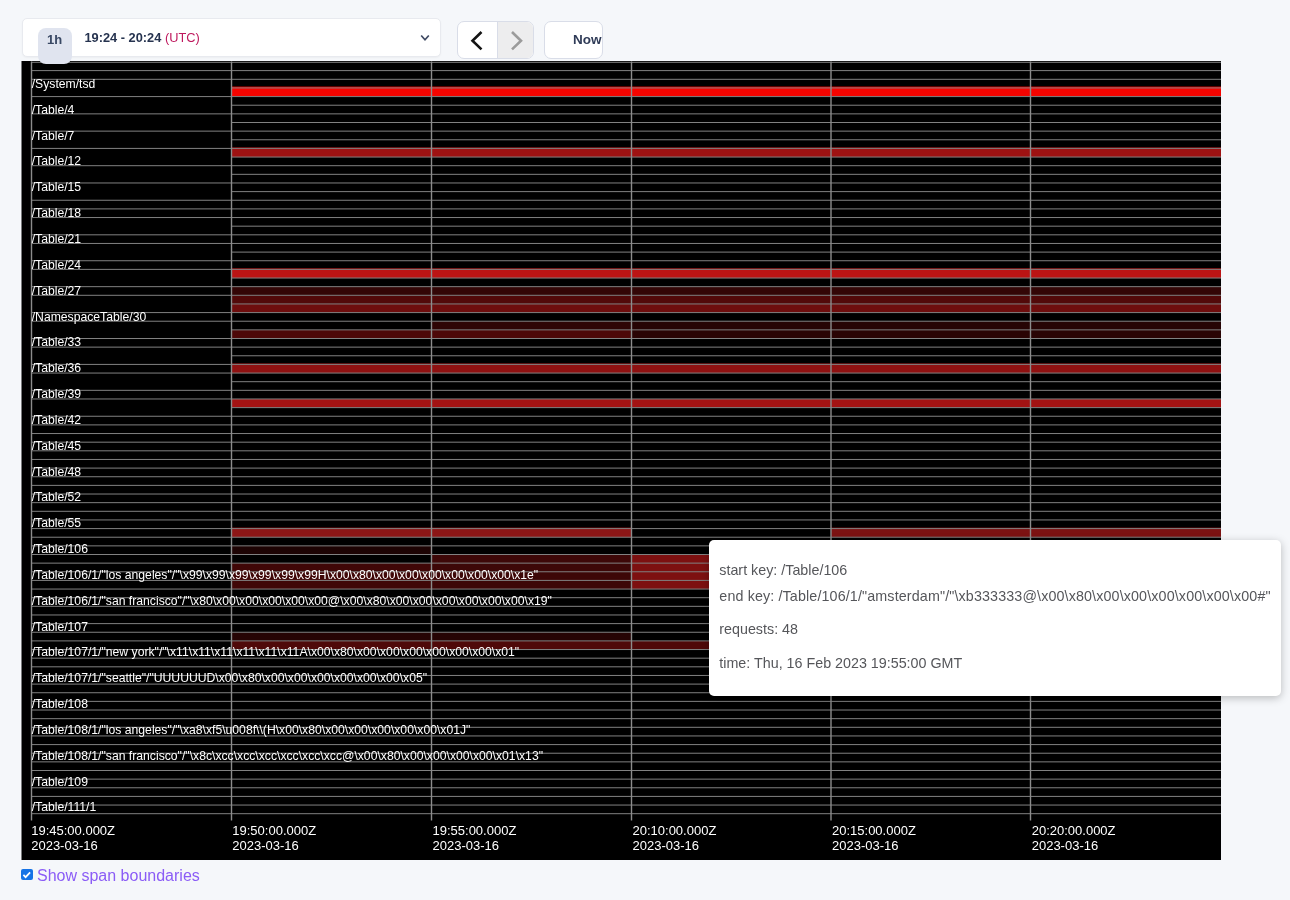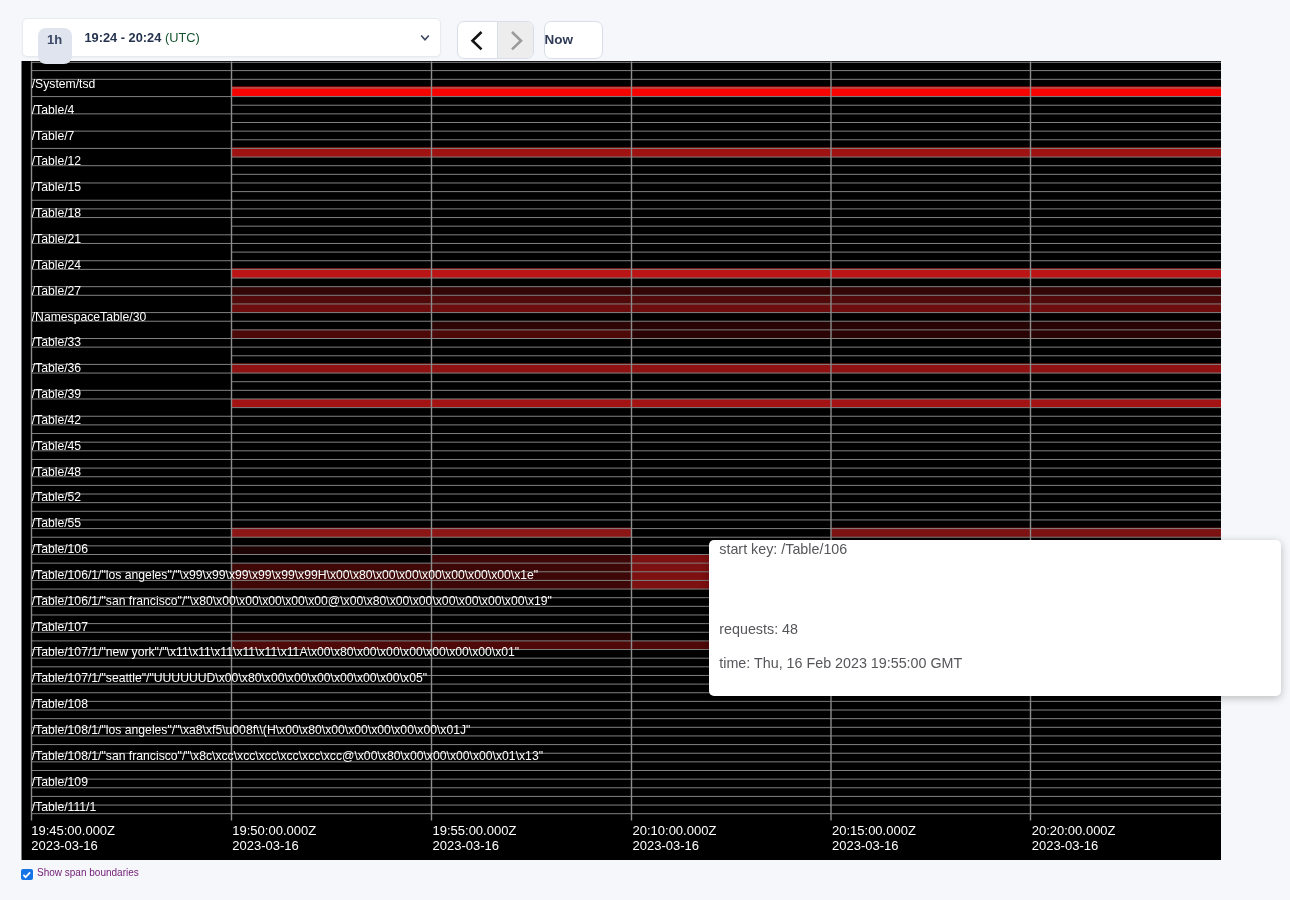--- a/index.html
+++ b/index.html
@@ -1,29 +1,29 @@
 <!DOCTYPE html>
 <html><head><meta charset="utf-8"><style>
 *{margin:0;padding:0;box-sizing:border-box}
 html,body{width:1290px;height:900px;background:#f5f7fa;font-family:"Liberation Sans",sans-serif;position:relative;overflow:hidden}
 .panel{position:absolute;left:21.5px;top:18px;width:419.5px;height:39px;background:#fff;border:1px solid #e8eaef;border-radius:5px;box-shadow:0 1px 2px rgba(0,0,0,0.04)}
 .badge{position:absolute;left:15px;top:9px;width:34px;height:36px;background:#e0e4ef;border-radius:8px;color:#394864;font-size:13px;font-weight:bold;text-align:center;line-height:24px}
 .trange{position:absolute;left:62px;top:0;height:37px;line-height:37px;font-size:12.8px;font-weight:bold;color:#26334f;white-space:nowrap}
-.trange .utc{font-weight:normal;color:#14532d}
+.trange .utc{font-weight:normal;color:#be185d}
 .caret{position:absolute;left:397px;top:15px;width:10px;height:8px}
 .btns{position:absolute;left:457px;top:20.5px;width:77px;height:38.5px;background:#fff;border:1px solid #d9dde8;border-radius:7px;overflow:hidden}
 .btns .half{position:absolute;top:0;width:38px;height:100%}
 .btns .r{left:38.5px;width:38.5px;background:#ededee;border-left:1px solid #d9dde8}
-.nowb{position:absolute;left:543.5px;top:20.5px;width:59px;height:38.5px;background:#fff;border:1px solid #d9dde8;border-radius:7px;color:#2f3b57;font-size:13.5px;font-weight:bold;text-align:left;line-height:36px}
+.nowb{position:absolute;left:543.5px;top:20.5px;width:59px;height:38.5px;background:#fff;border:1px solid #d9dde8;border-radius:7px;color:#2f3b57;font-size:13.5px;font-weight:bold;text-align:right;line-height:36px}
 .tip{position:absolute;left:709px;top:540px;width:571.5px;height:155.5px;background:#fff;border-radius:5px;box-shadow:0 2px 8px rgba(0,0,0,0.25);font-size:14.3px;color:#55565a;z-index:5}
 .tip div{position:absolute;left:10.3px;white-space:nowrap}
 .cbrow{position:absolute;left:21px;top:868px;height:13px}
 .cbx{position:absolute;left:0;top:0.5px;width:11.5px;height:11.5px;background:#1573e6;border-radius:2px}
 .cbx svg{position:absolute;left:0;top:0}
-.cbl{position:absolute;left:16px;top:-1px;font-size:10px;color:#701a75;white-space:nowrap}
+.cbl{position:absolute;left:16px;top:-1px;font-size:16px;color:#8b5cf6;white-space:nowrap}
 </style></head><body>
 <svg width="1290" height="900" viewBox="0 0 1290 900" style="position:absolute;left:0;top:0">
     <rect x="21.5" y="61" width="1199.5" height="799" fill="#000"></rect>
     <rect x="231.5" y="86.6" width="989.5" height="10.0" fill="#f50400"></rect>
     <rect x="231.5" y="147.4" width="989.5" height="9.7" fill="#9e1212"></rect>
     <rect x="231.5" y="268.4" width="989.5" height="9.7" fill="#bb1414"></rect>
     <rect x="231.5" y="286.7" width="989.5" height="8.7" fill="#330606"></rect>
     <rect x="231.5" y="295.4" width="989.5" height="8.6" fill="#520909"></rect>
     <rect x="231.5" y="304.0" width="989.5" height="8.7" fill="#6e0d0d"></rect>
     <rect x="431.5" y="321.3" width="200.0" height="8.6" fill="#2e0505"></rect>
@@ -106,21 +106,22 @@
 <div class="btns">
  <div class="half l"><svg width="38" height="37" viewBox="0 0 38 37">
         <path d="M23.5 10L14.5 18.7L23.5 27.4" stroke="#141414" stroke-width="2.6" fill="none"></path>
       </svg></div>
  <div class="half r"><svg width="38" height="37" viewBox="0 0 38 37">
         <path d="M14 10L23 18.7L14 27.4" stroke="#9b9b9b" stroke-width="2.6" fill="none"></path>
       </svg></div>
 </div>
 <div class="nowb">Now</div>
 <div class="tip">
- <div style="top:1px">start key: /Table/106</div>
+ <div style="top:22px">start key: /Table/106</div>
+ <div style="top:47.8px;letter-spacing:0.13px">end key: /Table/106/1/"amsterdam"/"\xb333333@\x00\x80\x00\x00\x00\x00\x00\x00#"</div>
  <div style="top:80.9px">requests: 48</div>
  <div style="top:114.6px">time: Thu, 16 Feb 2023 19:55:00 GMT</div>
 </div>
 <div class="cbrow">
  <div class="cbx">
       <svg width="11.5" height="11.5" viewBox="0 0 12 12">
         <path d="M2.5 6.2L4.8 8.5L9.5 3.5" stroke="#fff" stroke-width="1.8" fill="none"></path>
       </svg>
     </div>
  <div class="cbl">Show span boundaries</div>

